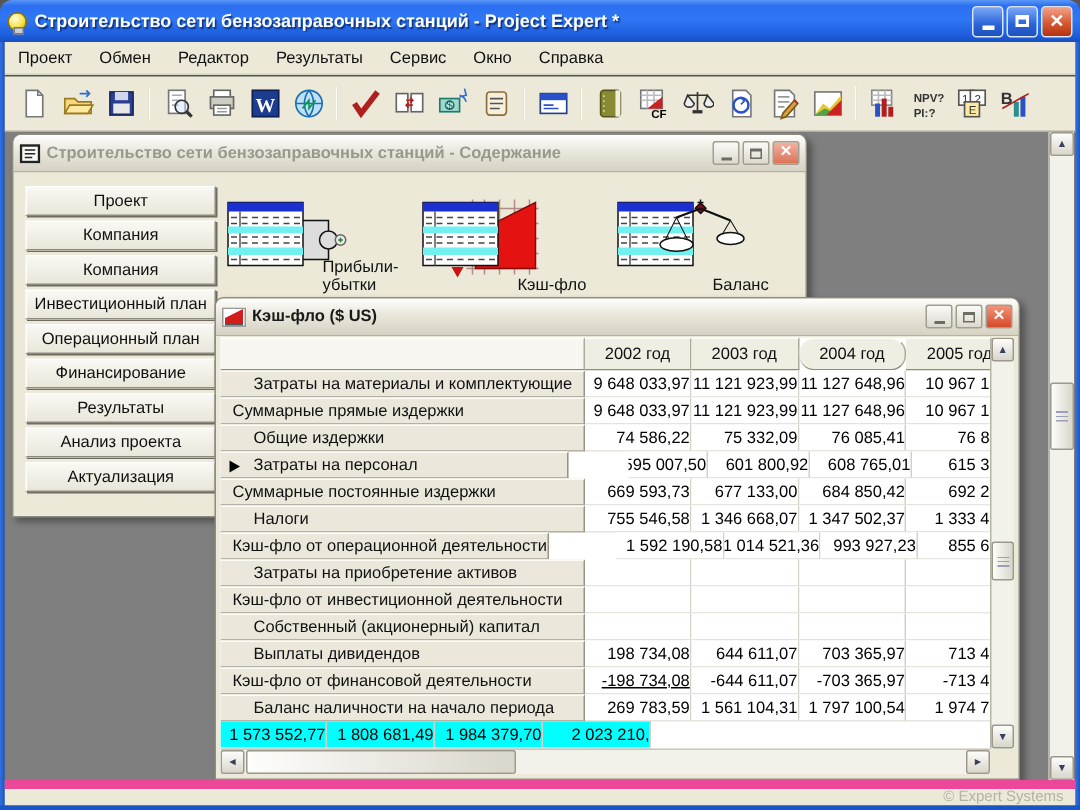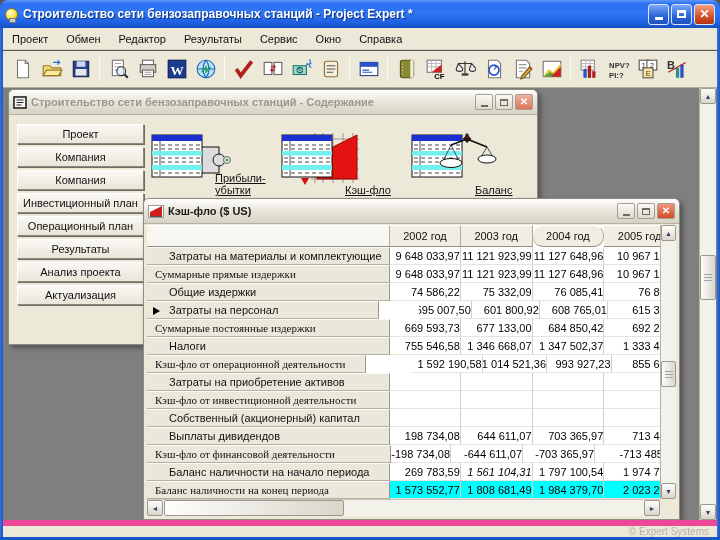--- a/index.html
+++ b/index.html
@@ -89,36 +89,36 @@
   .cw-body { position:relative; height:230px;}
   .sidebar { position:absolute; left:8px; top:9px;}
   .sbtn { width:127px; height:20px; margin-bottom:3px; font-size:11px; color:#111;
      background:linear-gradient(180deg,#f9f8f3,#e9e6d9);
      border:1px solid #fff; border-bottom-color:#8c8a7e; border-right-color:#8c8a7e;
      box-shadow:1px 1px 0 #6f6d62; display:flex; align-items:center; justify-content:center;}
   .shortcuts { position:absolute; left:142px; top:16px; display:flex;}
   .shortcut { position:relative; width:122px; height:66px; margin-right:8px;}
   .shortcut svg { position:absolute; left:0; top:0;}
   .shortcut .cap { position:absolute; right:0; bottom:0; width:58px; font-size:11px;
-     color:#111; line-height:1.15;text-decoration:underline;}
+     color:#111; line-height:1.15;}
 
   
   #cashflow-window { left:140px; top:110px; width:537px; height:322px;}
   .kw-body { position:absolute; top:26px; left:3px; right:3px; bottom:3px; background:#fff;
      overflow:hidden;}
   .t-header { display:flex; height:22px;}
   .hcell { background:#f0eee2; border-right:1px solid #aeab9c; border-bottom:1px solid #8f8d80;
      border-top:1px solid #fff; font-size:11px; color:#111; display:flex; align-items:center;
      justify-content:center; white-space:nowrap; overflow:hidden;}
   .hcell.corner { width:244px; background:#f7f6f1;}
   .t-row { display:flex; height:18px;}
   .lcell { width:244px; background:#ebe8db; border-right:1px solid #969487;
      border-bottom:1px solid #b4b1a2; border-top:1px solid #fcfbf6; font-size:11px; color:#111;
      display:flex; align-items:center; position:relative; white-space:nowrap; overflow:hidden;}
-  .lcell.i0 { padding-left:8px;font-family:Liberation Serif, serif;} .lcell.i1 { padding-left:22px;}
+  .lcell.i0 { padding-left:8px;} .lcell.i1 { padding-left:22px;}
   .marker { position:absolute; left:6px; top:5px; width:0; height:0;
      border-left:7px solid #000; border-top:4px solid transparent; border-bottom:4px solid transparent;}
   .vcell { border-right:1px solid #d4d2c8; border-bottom:1px solid #e6e4dc; background:#fff;
      font-size:11px; color:#000; display:flex; align-items:center; justify-content:flex-end;
      padding-right:0; white-space:nowrap; overflow:hidden;}
   .t-row.hl .vcell { background:#00ffff;}
 
   .kw-vscroll { position:absolute; top:0; bottom:17px; right:0; width:16px; background:#f2f1ea;
      border-left:1px solid #b7b4a6; z-index:3;}
   .kw-vscroll .up { top:0; left:0; right:0; height:16px;}
@@ -355,20 +355,21 @@
             <span class="g-close">✕</span>
           </span>
       </div>
       <div class="cw-body">
         <div class="sidebar" id="cw-sidebar">
             <div class="sbtn">Проект</div>
             <div class="sbtn">Компания</div>
             <div class="sbtn">Компания</div>
             <div class="sbtn">Инвестиционный план</div>
             <div class="sbtn">Операционный план</div>
+            <div class="sbtn">Финансирование</div>
             <div class="sbtn">Результаты</div>
             <div class="sbtn">Анализ проекта</div>
             <div class="sbtn">Актуализация</div>
           </div>
         <div class="shortcuts" id="cw-shortcuts">
             <div class="shortcut">
               <svg width="86" height="60" viewBox="0 0 86 60">
                 <rect x="50" y="16" width="18" height="26" fill="#ddd" stroke="#111"></rect>
                 <circle cx="68" cy="29" r="6" fill="#ddd" stroke="#111"></circle>
                 <rect x="1" y="4" width="50" height="42" fill="#fff" stroke="#111"></rect>
@@ -541,38 +542,35 @@
               </div>
               <div class="vcell" style="width: 71px;">198 734,08</div>
               <div class="vcell" style="width: 72px;">644 611,07</div>
               <div class="vcell" style="width: 72px;">703 365,97</div>
               <div class="vcell" style="width: 72px;">713 485,</div>
             </div>
             <div class="t-row">
               <div class="lcell i0">
                 <span>Кэш-фло от финансовой деятельности</span>
               </div>
-              <div class="vcell" style="width: 60px;">-198 734,08</div>
+              <div class="vcell" style="width: 71px; text-decoration: underline;">-198 734,08</div>
               <div class="vcell" style="width: 72px;">-644 611,07</div>
               <div class="vcell" style="width: 72px;">-703 365,97</div>
               <div class="vcell" style="width: 72px;">-713 485,</div>
             </div>
             <div class="t-row">
               <div class="lcell i1">
                 <span>Баланс наличности на начало периода</span>
               </div>
               <div class="vcell" style="width: 71px;">269 783,59</div>
-              <div class="vcell" style="width: 72px; font-style: italic;">1 561 104,31</div>
+              <div class="vcell" style="width: 72px;">1 561 104,31</div>
               <div class="vcell" style="width: 72px;">1 797 100,54</div>
               <div class="vcell" style="width: 72px;">1 974 767,</div>
             </div>
             <div class="t-row hl">
-              <div class="lcell i0">
-                <span>Баланс наличности на конец периода</span>
-              </div>
               <div class="vcell" style="width: 71px;">1 573 552,77</div>
               <div class="vcell" style="width: 72px;">1 808 681,49</div>
               <div class="vcell" style="width: 72px;">1 984 379,70</div>
               <div class="vcell" style="width: 72px;">2 023 210,</div>
             </div>
           </div>
 
         <div class="kw-vscroll">
           <div class="sb-btn up">▲</div>
           <div class="sb-thumb">

